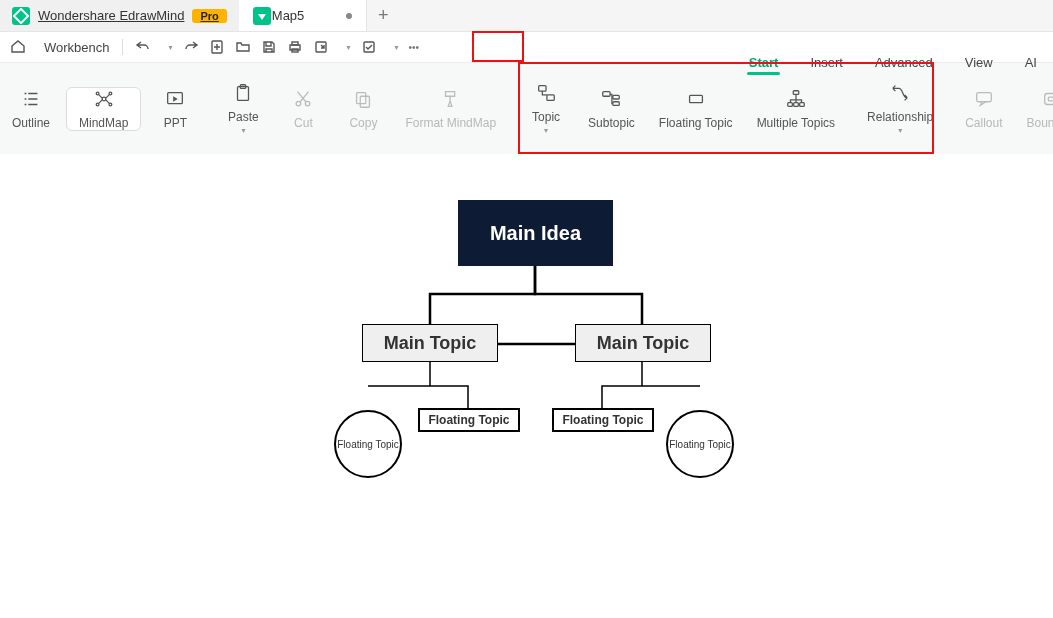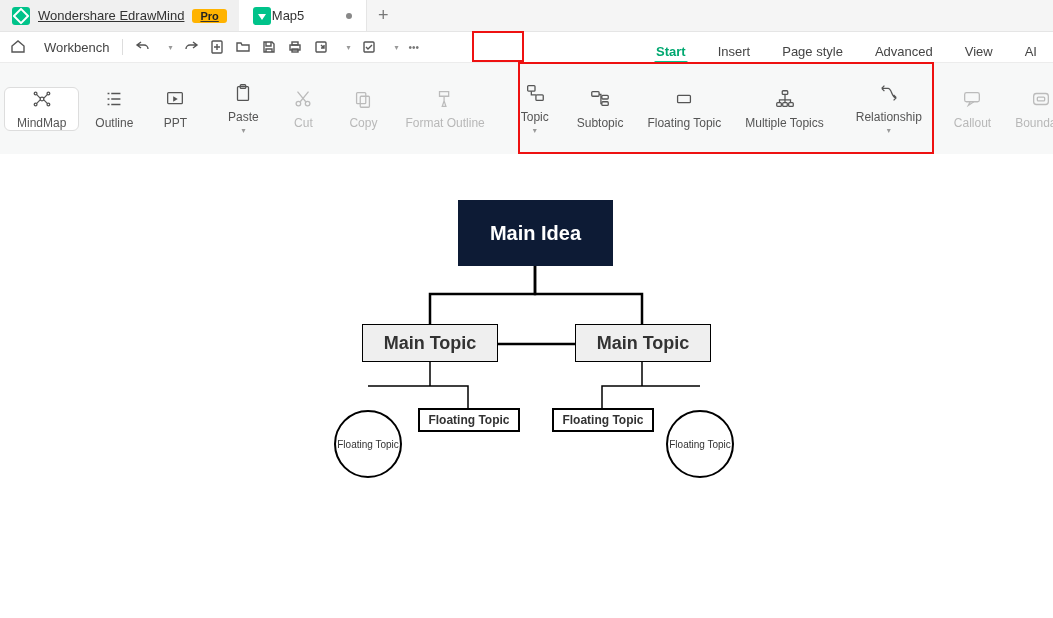--- a/index.html
+++ b/index.html
@@ -17,21 +17,21 @@
   .dirty-dot { width:6px; height:6px; border-radius:50%; background:#888; }
   .plus-tab { width:32px; display:flex; align-items:center; justify-content:center; color:#777; font-size:18px; }
 
   
   .quickbar { height: 30px; display: flex; align-items: center; padding: 0 10px; gap: 10px; background:#fff; }
   .qa-btn { display:flex; align-items:center; gap:18px; color:#444; }
   .qa-sep  { width:1px; height:16px; background:#ddd; margin:0 2px; }
   .qa-icon { width:16px; height:16px; display:inline-flex; align-items:center; justify-content:center; }
 
   
-  .menubar { position:absolute; top:36px; right:0; height:30px; display:flex; align-items:stretch; }
+  .menubar { position:absolute; top:47px; right:0; height:30px; display:flex; align-items:stretch; }
   .menu-item { display:flex; align-items:center; padding: 0 16px; font-size:13px; color:#444; }
   .menu-item.active { color:#00a870; font-weight:600; position:relative; }
   .menu-item.active::after { content:""; position:absolute; left:14px; right:14px; bottom:2px; height:3px; background:#00c38a; border-radius:2px; }
 
   
   .hl-start { position:absolute; top:31px; left:472px; width:52px; height:31px; border:2px solid #e11; pointer-events:none; z-index:5; }
   .hl-ribbon { position:absolute; top:62px; left:518px; width:416px; height:92px; border:2px solid #e11; pointer-events:none; z-index:5; }
 
   
   .ribbon { height: 92px; background:#f7f8f8; border-top:1px solid #ececec; display:flex; align-items:stretch; }
@@ -147,55 +147,54 @@
         </svg>
     </span>
     <span style="font-size:8px;color:#999">▾</span>
   </span>
   <span class="qa-btn" style="font-size:10px;color:#777">•••</span>
 </div>
 
 <div class="menubar">
   <div class="menu-item active">Start</div>
   <div class="menu-item">Insert</div>
-  <div class="menu-item">Page style</div>
   <div class="menu-item">Advanced</div>
   <div class="menu-item">View</div>
   <div class="menu-item">AI</div>
 </div>
 
 <div class="hl-start"></div>
 <div class="hl-ribbon"></div>
 
 <div class="ribbon">
   <div class="rib-group">
+    <div class="rib-btn">
+      <span class="rib-icon">
+        <svg viewBox="0 0 24 24" width="22" height="22" class="icon-svg">
+            <path d="M5 6h2M9 6h10M5 12h2M9 12h10M5 18h2M9 18h10"></path>
+          </svg>
+      </span>
+      <span class="rib-label">Outline</span>
+    </div>
     <div class="rib-btn sel">
       <span class="rib-icon">
         <svg viewBox="0 0 24 24" width="22" height="22" class="icon-svg">
             <circle cx="12" cy="12" r="2"></circle>
             <circle cx="5" cy="6" r="1.5"></circle>
             <circle cx="19" cy="6" r="1.5"></circle>
             <circle cx="5" cy="18" r="1.5"></circle>
             <circle cx="19" cy="18" r="1.5"></circle>
             <path d="M10 11 6 7M14 11l4-4M10 13l-4 4M14 13l4 4"></path>
           </svg>
       </span>
       <span class="rib-label">MindMap</span>
     </div>
     <div class="rib-btn">
       <span class="rib-icon">
         <svg viewBox="0 0 24 24" width="22" height="22" class="icon-svg">
-            <path d="M5 6h2M9 6h10M5 12h2M9 12h10M5 18h2M9 18h10"></path>
-          </svg>
-      </span>
-      <span class="rib-label">Outline</span>
-    </div>
-    <div class="rib-btn">
-      <span class="rib-icon">
-        <svg viewBox="0 0 24 24" width="22" height="22" class="icon-svg">
             <rect x="4" y="5" width="16" height="12" rx="1"></rect>
             <path d="M10 9l5 3-5 3z" fill="#555" stroke="none"></path>
           </svg>
       </span>
       <span class="rib-label">PPT</span>
     </div>
   </div>
   <div class="rib-sep"></div>
   <div class="rib-group">
     <div class="rib-btn">
@@ -226,21 +225,21 @@
           </svg>
       </span>
       <span class="rib-label">Copy</span>
     </div>
     <div class="rib-btn dis">
       <span class="rib-icon">
         <svg viewBox="0 0 24 24" width="22" height="22" class="icon-svg">
             <path d="M6 4h10v5H6zM11 9v5l-2 6h4l-2-6"></path>
           </svg>
       </span>
-      <span class="rib-label">Format Outline</span>
+      <span class="rib-label">Format MindMap</span>
     </div>
   </div>
   <div class="rib-sep"></div>
   <div class="rib-group">
     <div class="rib-btn">
       <span class="rib-icon">
         <svg viewBox="0 0 24 24" width="22" height="22" class="icon-svg">
             <rect x="4" y="4" width="8" height="6" rx="1"></rect>
             <rect x="13" y="14" width="8" height="6" rx="1"></rect>
             <path d="M8 10v4h5"></path>

